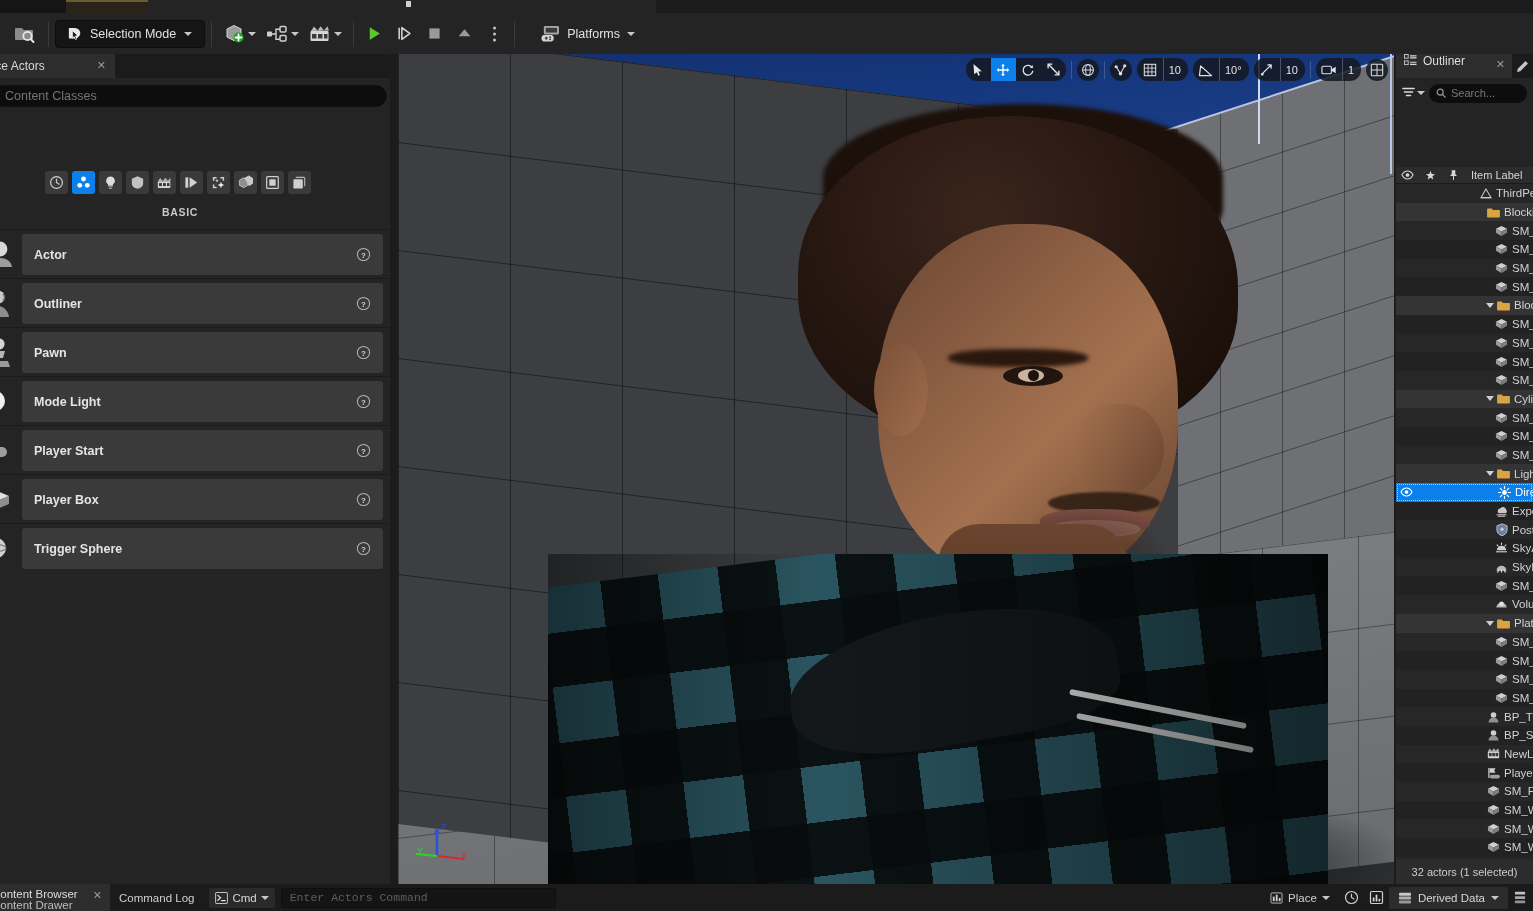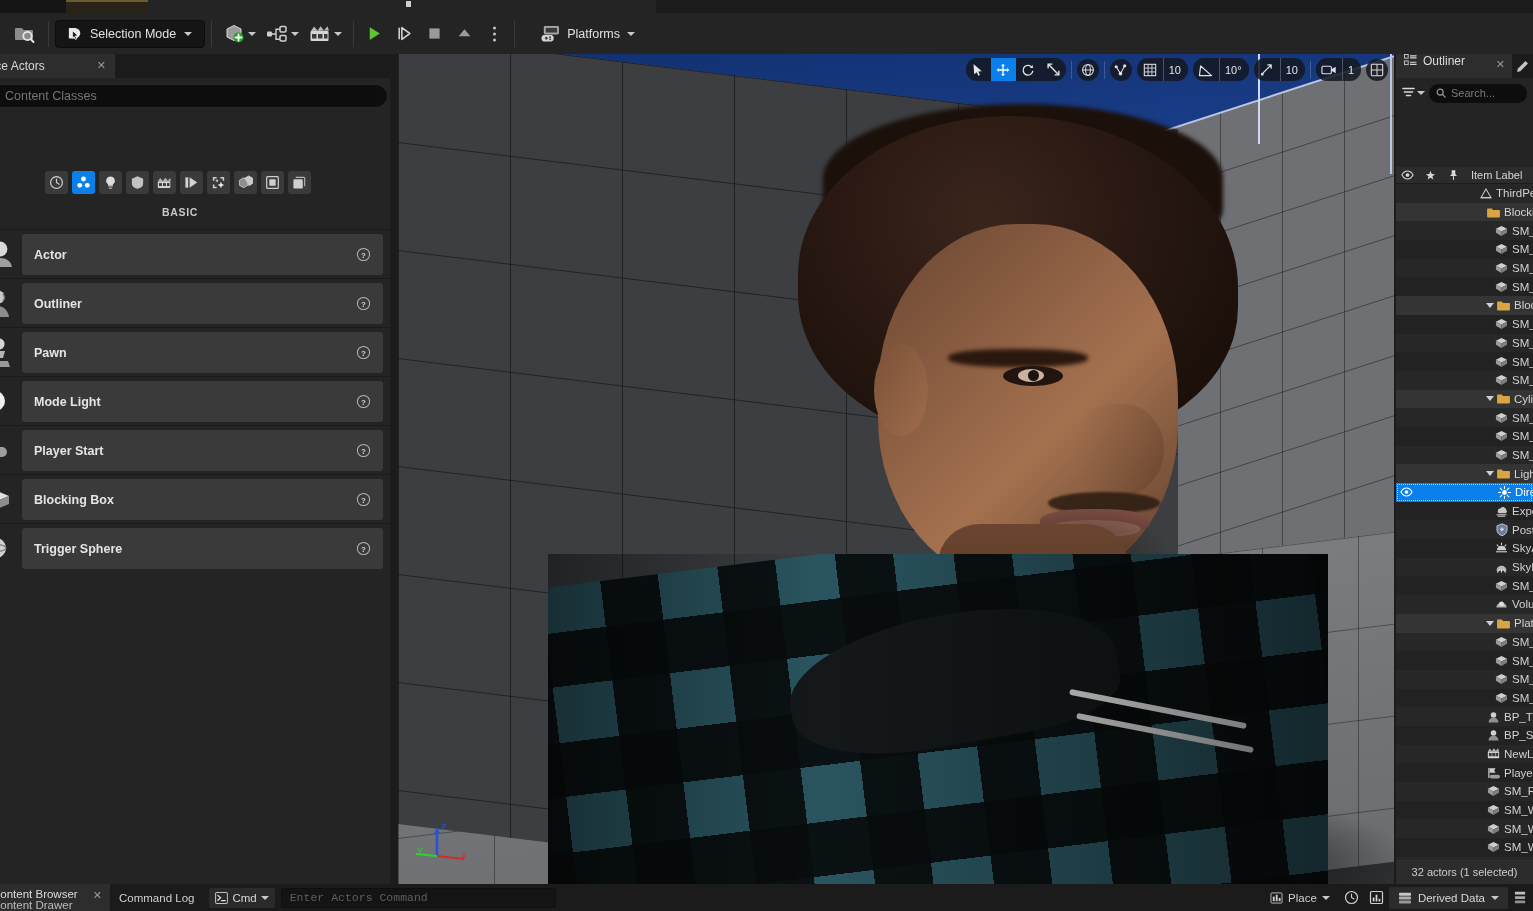--- a/index.html
+++ b/index.html
@@ -484,21 +484,21 @@
       </div>
       <div class="actor-row">
         <div class="actor-thumb">
           <svg width="36" height="36" viewBox="0 0 36 36">
               <path d="M4 14 16 9l12 5-12 5z" fill="#e0e0e0"></path>
               <path d="M4 14v8l12 5v-8z" fill="#b3b3b3"></path>
               <path d="M28 14v8l-12 5v-8z" fill="#8e8e8e"></path>
             </svg>
         </div>
         <div class="actor-inner">
-          <span>Blocking Box</span>
+          <span>Player Box</span>
           <span class="help-q">
             <svg width="15" height="15" viewBox="0 0 16 16">
                 <circle cx="8" cy="8" r="6.5" fill="none" stroke="#b4b4b4" stroke-width="1.1"></circle>
                 <text x="8" y="11.4" font-size="8.5" fill="#d4d4d4" text-anchor="middle" font-family="Liberation Sans, sans-serif">?</text>
               </svg>
           </span>
         </div>
       </div>
       <div class="actor-row">
         <div class="actor-thumb">

